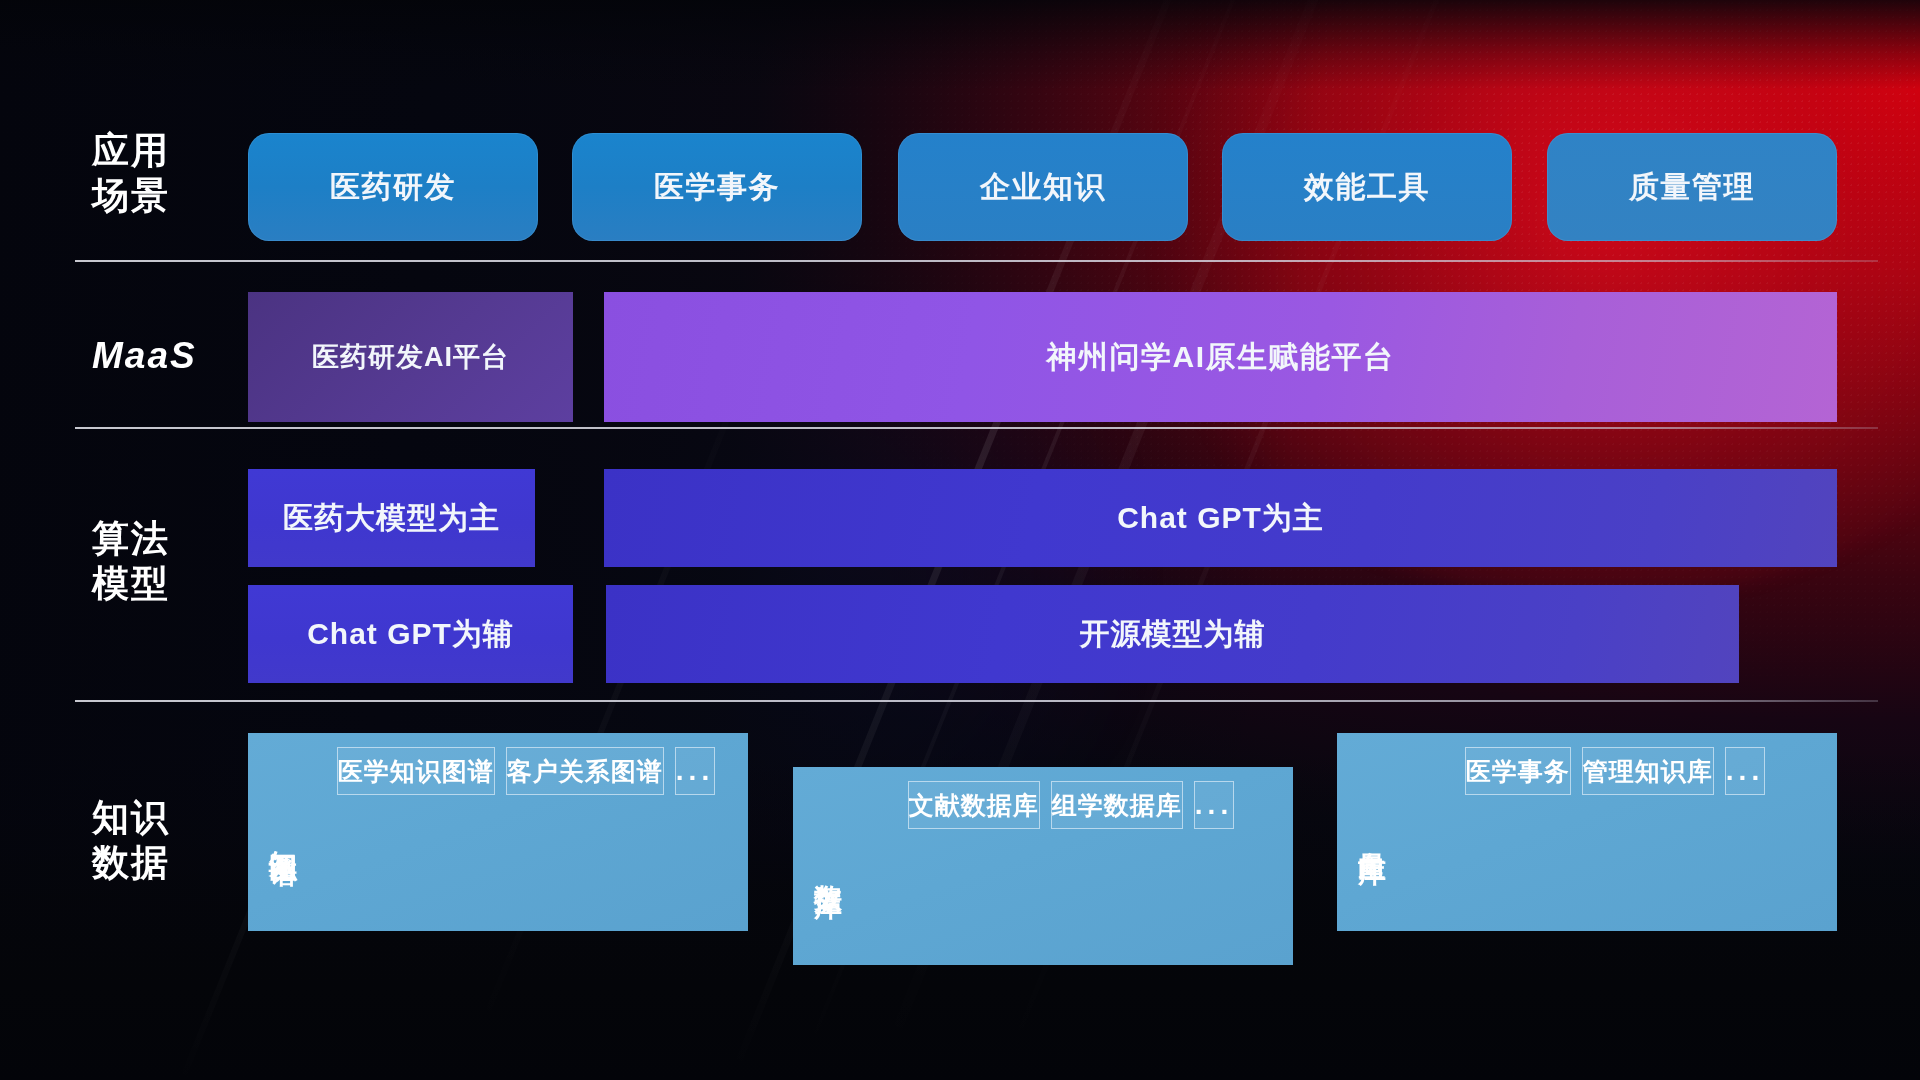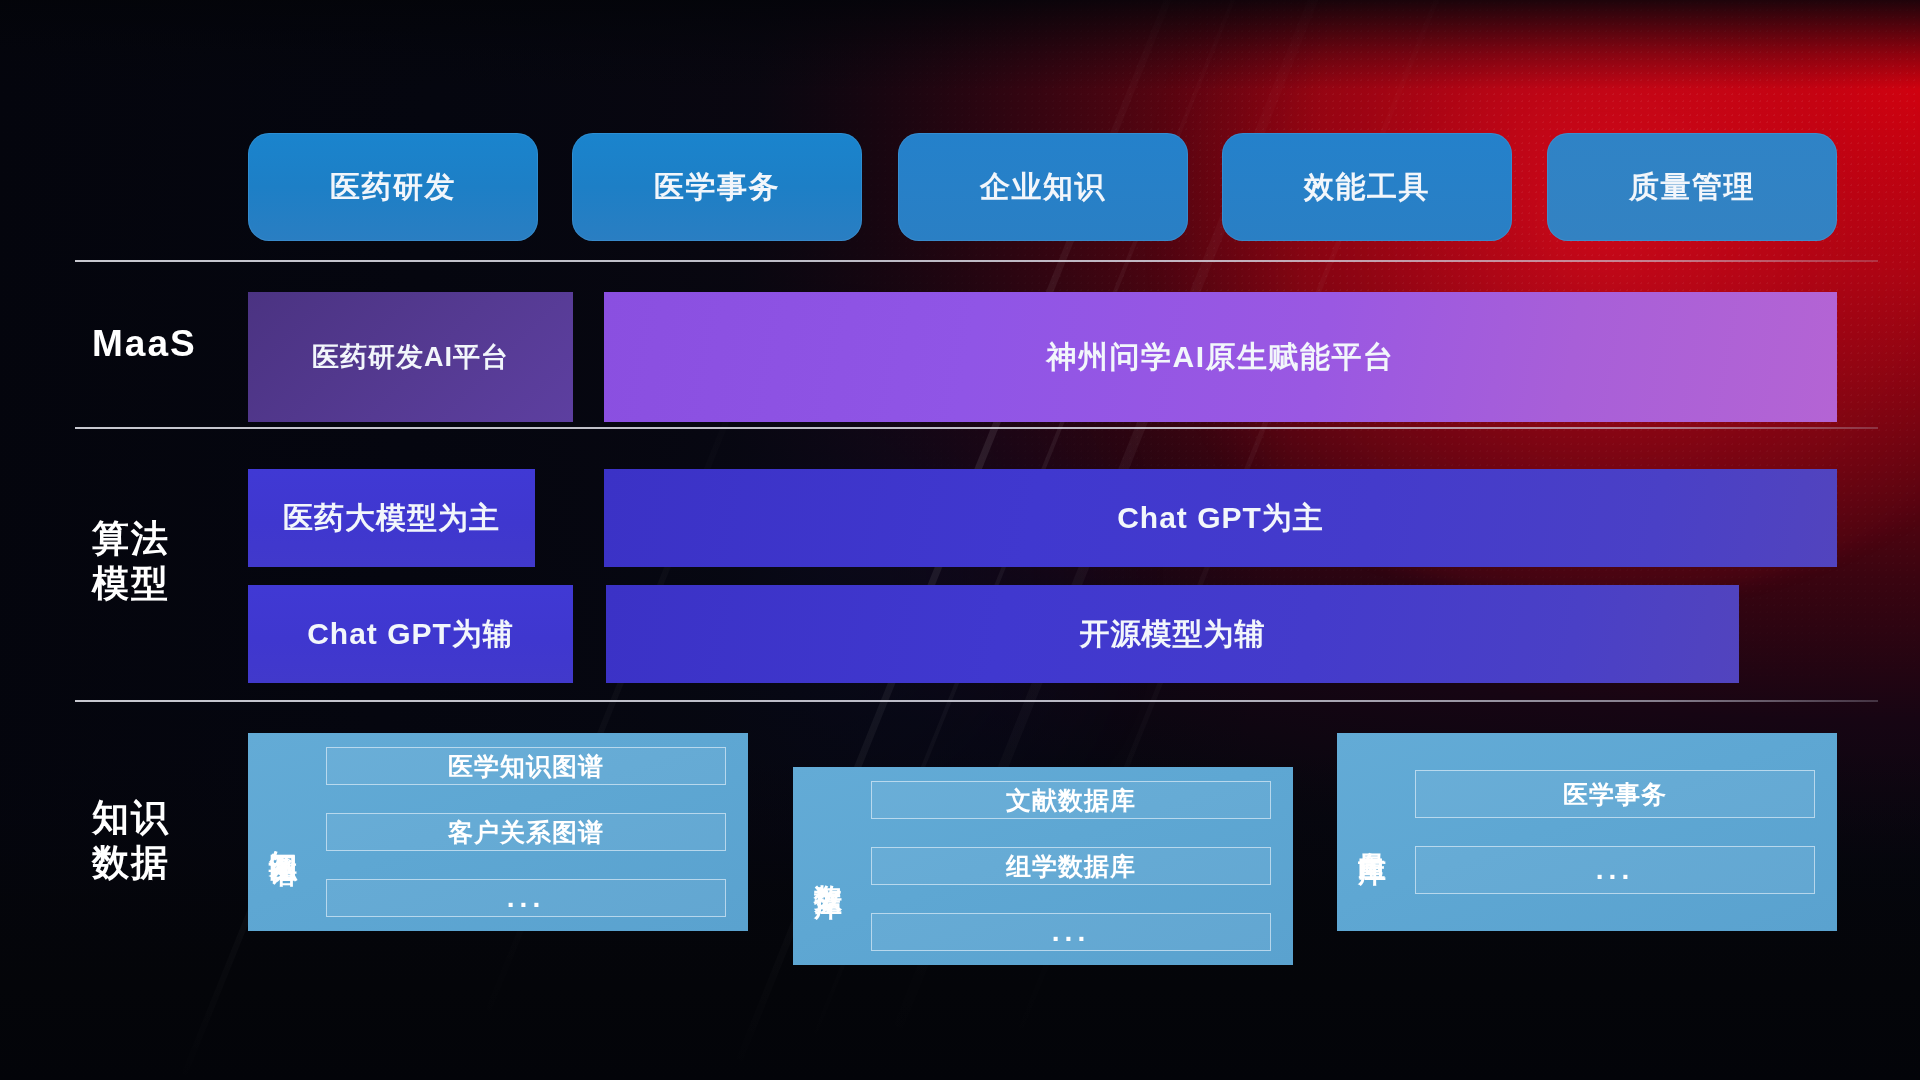--- a/index.html
+++ b/index.html
@@ -61,21 +61,21 @@
   .alg-box{height:98px;font-size:30px;letter-spacing:1px;
     background:linear-gradient(180deg,#4039d4 0%,#3f37cf 55%,#4139cb 100%);}
   .alg-box.wide{background:linear-gradient(100deg,#3b32c6 0%,#4038cf 35%,#443bcb 62%,#4a40c6 85%,#5244be 100%);}
 
   
   .kd-group{position:absolute;height:198px;display:flex;align-items:stretch;
     background:linear-gradient(160deg,#63abd6 0%,#5ea7d3 45%,#5aa2cf 100%);}
   .kd-vlabel{width:70px;display:flex;align-items:center;justify-content:center;
     color:#fff;font-weight:bold;font-size:28px;line-height:1.18;letter-spacing:2px;
     writing-mode:vertical-rl;text-orientation:upright;padding:12px 0;box-sizing:border-box;}
-  .kd-items{flex:1;display:flex;flex-direction:column;justify-content:center;gap:28px;
+  .kd-items{flex:1;display:flex;flex-direction:row;justify-content:center;gap:11px;
     padding:14px 22px 14px 8px;box-sizing:border-box;}
   .kd-item{height:46px;display:flex;align-items:center;justify-content:center;
     border:1px solid rgba(234,244,252,.62);color:#ffffff;font-weight:bold;
     font-size:25px;letter-spacing:1px;background:rgba(255,255,255,.05);}
   .kd-item.ellipsis{font-size:28px;letter-spacing:5px;}
 
   .wm{position:absolute;color:rgba(255,255,255,.10);font-weight:bold;font-size:34px;letter-spacing:6px;}
 </style>
 </head>
 <body>
@@ -91,30 +91,34 @@
   <div class="bg-bottomfade"></div>
   <div class="streak" style="left:1180px;top:-40px;width:7px;height:1200px;transform:rotate(22deg);"></div>
   <div class="streak" style="left:1255px;top:-60px;width:4px;height:1200px;transform:rotate(22deg);opacity:.7;"></div>
   <div class="streak" style="left:1340px;top:-80px;width:10px;height:1220px;transform:rotate(22deg);opacity:.55;"></div>
   <div class="streak" style="left:1470px;top:-90px;width:5px;height:1240px;transform:rotate(22deg);opacity:.45;"></div>
   <div class="streak" style="left:760px;top:330px;width:6px;height:760px;transform:rotate(22deg);opacity:.35;"></div>
   <div class="streak" style="left:300px;top:780px;width:6px;height:330px;transform:rotate(22deg);opacity:.30;"></div>
 
   <div class="wm" style="left:1415px;top:880px;">向量库</div>
 
+  <div class="row-label" style="top:128px;">
+    <div>应用</div>
+    <div>场景</div>
+  </div>
 
   <div class="box app-box" style="left:248px;top:133px;width:290px;">医药研发</div>
   <div class="box app-box" style="left:572px;top:133px;width:290px;">医学事务</div>
   <div class="box app-box shade-b" style="left:898px;top:133px;width:290px;">企业知识</div>
   <div class="box app-box shade-b" style="left:1222px;top:133px;width:290px;">效能工具</div>
   <div class="box app-box shade-c" style="left:1547px;top:133px;width:290px;">质量管理</div>
 
   <div class="divider" style="top:260px;"></div>
 
-  <div class="row-label" style="top:321px;">
+  <div class="row-label" style="top:333px;font-style:italic;">
     <div>MaaS</div>
   </div>
 
   <div class="box maas-left" style="left:248px;top:292px;width:325px;">医药研发AI平台</div>
   <div class="box maas-right" style="left:604px;top:292px;width:1233px;">神州问学AI原生赋能平台</div>
 
   <div class="divider" style="top:427px;"></div>
 
   <div class="row-label" style="top:516px;">
     <div>算法</div>
@@ -148,17 +152,18 @@
       <div class="kd-item">文献数据库</div>
       <div class="kd-item">组学数据库</div>
       <div class="kd-item ellipsis">...</div>
     </div>
   </div>
 
   <div class="kd-group" style="left:1337px;top:733px;width:500px;">
     <div class="kd-vlabel">向量库</div>
     <div class="kd-items">
       <div class="kd-item">医学事务</div>
+      <div class="kd-item">管理知识库</div>
       <div class="kd-item ellipsis">...</div>
     </div>
   </div>
 
 </div>
 
 </body></html>

